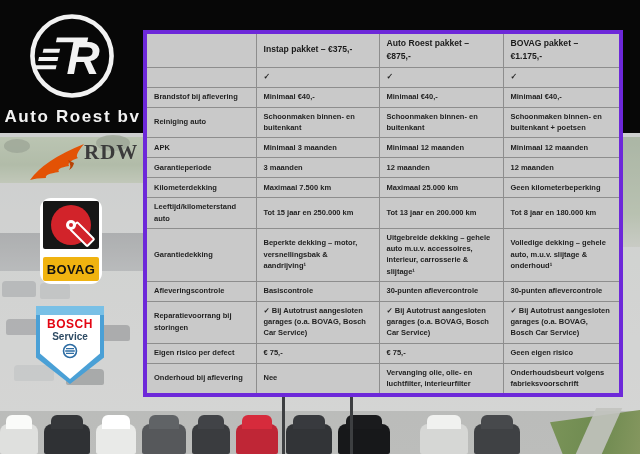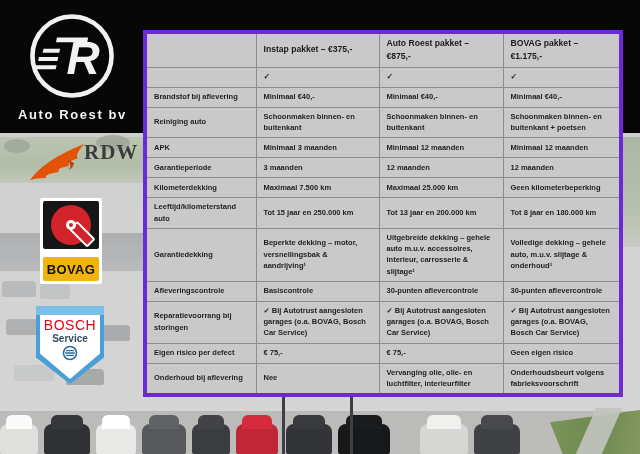--- a/index.html
+++ b/index.html
@@ -27,49 +27,49 @@
     background:linear-gradient(100deg,#7b9459 0%,#6e8a50 55%,#85975f 100%);
     clip-path:polygon(0 28%,100% 0,100% 100%,14% 100%);}
   .path{position:absolute;right:28px;bottom:0;width:26px;height:46px;background:#c2c3bf;
     transform:skewX(-24deg);opacity:.9;}
   
   .blackband{position:absolute;left:0;top:0;width:640px;height:133px;background:#070707;}
   
   .brand{position:absolute;left:0;top:0;width:145px;height:133px;color:#fff;}
   .brand svg{position:absolute;left:26px;top:10px;}
   .brand-name{position:absolute;left:0;top:107px;width:145px;text-align:center;
-    font-size:13px;font-weight:bold;letter-spacing:1.6px;color:#f2f2f2;}
+    font-size:17px;font-weight:bold;letter-spacing:1.6px;color:#f2f2f2;}
   
   .rdw{position:absolute;left:28px;top:140px;width:118px;height:52px;display:flex;align-items:flex-start;}
   .rdw-text{font-family:"Liberation Serif",serif;font-size:21px;color:#3b3b3b;
     letter-spacing:1px;margin-left:-4px;font-weight:600;}
   
   .bovag{position:absolute;left:40px;top:198px;width:62px;height:86px;background:#fff;
-    border-radius:2px;padding:3px;box-sizing:border-box;display:flex;flex-direction:column;gap:8px;}
+    border-radius:11px;padding:3px;box-sizing:border-box;display:flex;flex-direction:column;gap:8px;}
   .bovag-top{position:relative;flex:1;background:#161616;border-radius:2px;overflow:hidden;}
   .dial{position:absolute;left:50%;top:50%;width:40px;height:40px;margin:-20px 0 0 -20px;
     border-radius:50%;background:#d2232a;}
   .dial-center{position:absolute;left:50%;top:50%;width:10px;height:10px;margin:-5px 0 0 -5px;
     border-radius:50%;background:#fff;}
   .dial-dot{position:absolute;left:50%;top:50%;width:4px;height:4px;margin:-2px 0 0 -2px;
     border-radius:50%;background:#d2232a;z-index:2;}
   .needle{position:absolute;left:50%;top:50%;width:8px;height:22px;margin-left:-4px;
     background:#d2232a;border:2px solid #fff;border-radius:2px;
     transform-origin:50% 0;transform:rotate(-45deg);}
   .bovag-bottom{height:24px;background:#f0b310;border-radius:2px;display:flex;
     align-items:center;justify-content:center;font-size:13px;font-weight:800;
     letter-spacing:.4px;color:#121212;font-family:"Liberation Sans",sans-serif;}
   
   .bosch{position:absolute;left:36px;top:306px;width:68px;height:78px;
     clip-path:polygon(0 0,100% 0,100% 66%,50% 100%,0 66%);background:#4aa0d6;}
   .bosch-top{position:absolute;left:0;top:0;width:100%;height:9px;background:#79c0e6;}
   .bosch-inner{position:absolute;left:4px;right:4px;top:9px;bottom:5px;background:#fff;
     clip-path:polygon(0 0,100% 0,100% 60%,50% 100%,0 60%);
     display:flex;flex-direction:column;align-items:center;padding-top:3px;box-sizing:border-box;}
-  .bosch-word{font-size:14px;font-weight:400;color:#e30613;letter-spacing:.5px;line-height:1.1;}
+  .bosch-word{font-size:12px;font-weight:700;color:#e30613;letter-spacing:.5px;line-height:1.1;}
   .service-word{font-size:10px;font-weight:700;color:#2d4a63;line-height:1.1;}
   
   table.cmp{position:absolute;left:143px;top:30px;width:476px;border-collapse:collapse;
     table-layout:fixed;background:#c9c9c9;border:4px solid #6d28d9;}
   .cmp th,.cmp td{border:1px solid #8d8d8d;padding:3px 7px 4px 7px;vertical-align:middle;
     font-size:7.5px;line-height:1.5;font-weight:700;color:#222;text-align:left;
     overflow:hidden;}
   .cmp thead th{font-size:8.6px;height:22px;color:#1a1a1a;}
   .cmp tbody tr{height:20px;}
   .cmp tbody tr.checkrow td{font-size:8px;}

